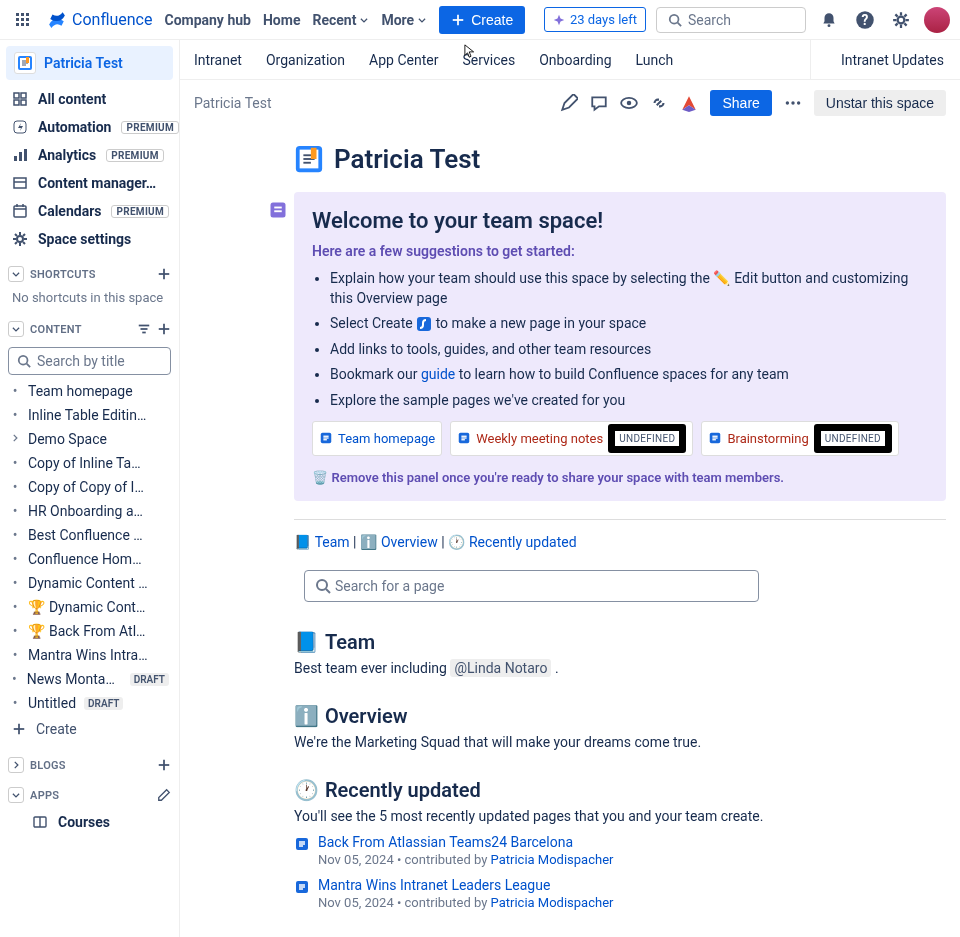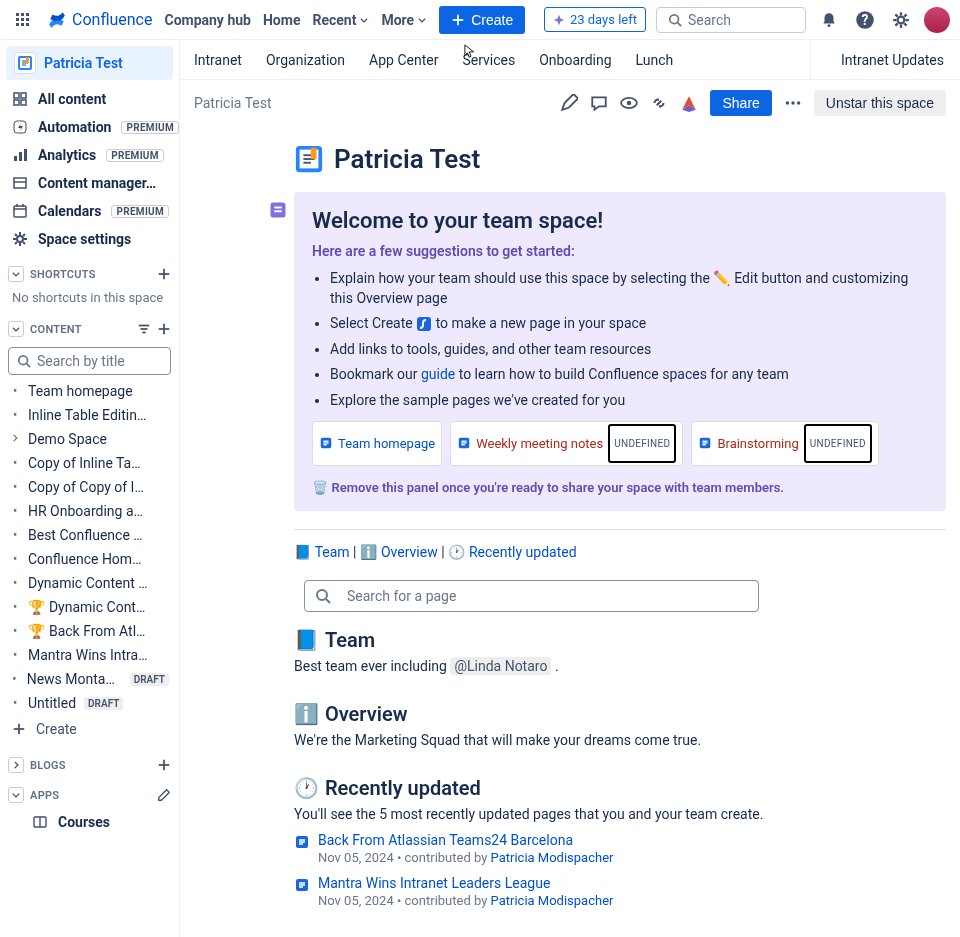--- a/index.html
+++ b/index.html
@@ -60,26 +60,26 @@
   .panel { background:#EEE9FC; border-radius:4px; padding:16px 18px; margin-left:100px; margin-right:0; position:relative;}
   .panel h2 { font-size:22px; font-weight:600; margin-bottom:10px;}
   .panel .lead { color:#5E4DB2; font-weight:600; margin-bottom:10px;}
   .panel ul { margin-left:18px; margin-bottom:10px;}
   .panel li { margin:6px 0; line-height:1.4;}
   .chips { display:flex; gap:8px; flex-wrap:wrap; margin:6px 0;}
   .chip { display:inline-flex; align-items:center; gap:5px; background:#fff; border:1px solid #ddd; border-radius:3px; padding:2px 6px; font-size:13px;}
   .chip .pic { width:14px; height:14px; color:#0C66E4;}
   .chip.red span.t { color:#AE2A19;}
   .chip.blue span.t { color:#0052CC;}
-  .undef { border:2px solid #000000; border-radius:3px; font-size:10px; padding:12px 4px; color:#44546F; letter-spacing:0.3px;}
+  .undef { border:7px solid #000000; border-radius:3px; font-size:10px; padding:2px 4px; color:#44546F; letter-spacing:0.3px;}
   .remove-line { color:#5E4DB2; font-weight:600; font-size:13px; margin-top:14px;}
   hr.sep { border:none; border-top:1px solid #ddd; margin:18px 0 14px 100px;}
   .quicklinks { margin-left:100px; }
   .quicklinks a { color:#0052CC;}
-  .page-search { margin:20px 0 16px 110px; width:455px; border:1px solid #8590A2; border-radius:4px; padding:7px 10px; display:flex; align-items:center; gap:16px; color:#6B778C;}
+  .page-search { margin:20px 0 28px 110px; width:455px; border:1px solid #8590A2; border-radius:4px; padding:7px 10px; display:flex; align-items:center; gap:4px; color:#6B778C;}
   .section { margin-left:100px; margin-top:16px;}
   .section h2 { font-size:20px; font-weight:600; margin-bottom:6px; display:flex; align-items:center; gap:6px;}
   .mention { background:#eee; border-radius:3px; padding:1px 4px; color:#42526E;}
   .recent-item { margin-left:100px; margin-top:10px; display:flex; gap:8px;}
   .recent-item .doc-ic{ width:16px; height:16px; color:#0C66E4; margin-top:2px; flex-shrink:0;}
   .recent-item .title { color:#0052CC;}
   .recent-item .meta { color:#6B778C; font-size:13px; margin-top:2px;}
   .cursor-img { position:absolute; width:14px; height:14px; pointer-events:none;}
   .iconsvg { display:block;}
 </style>

